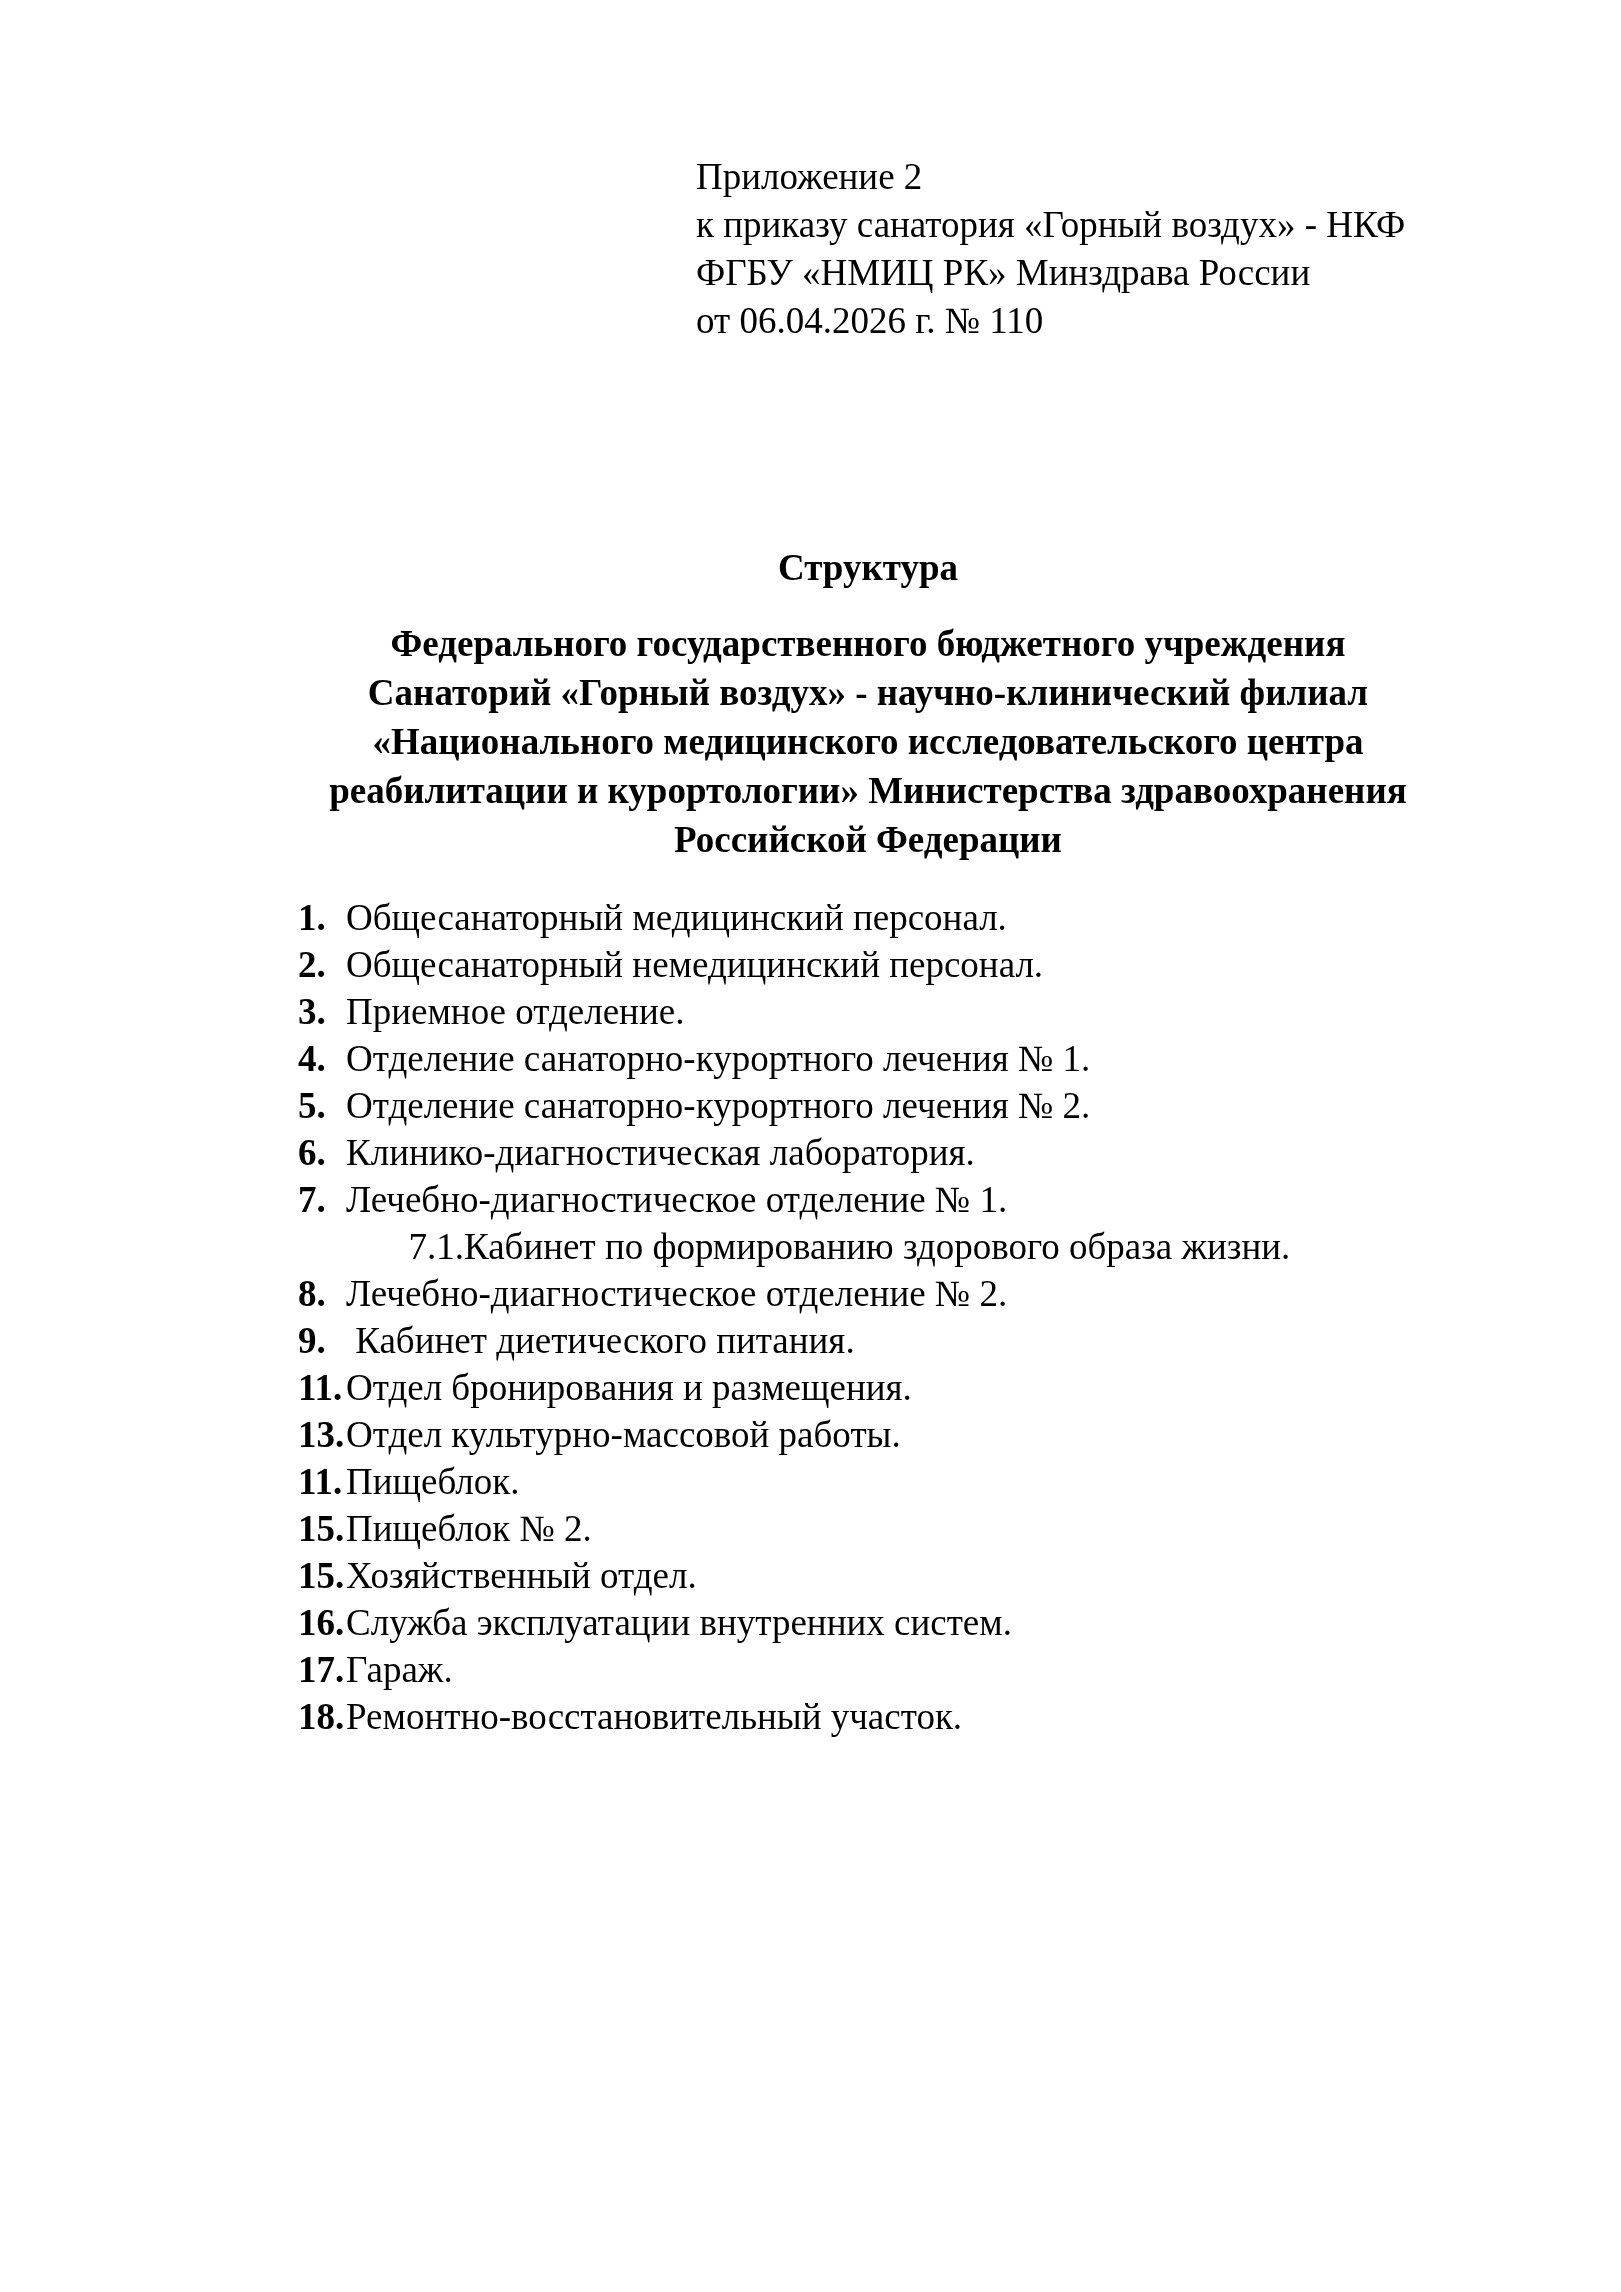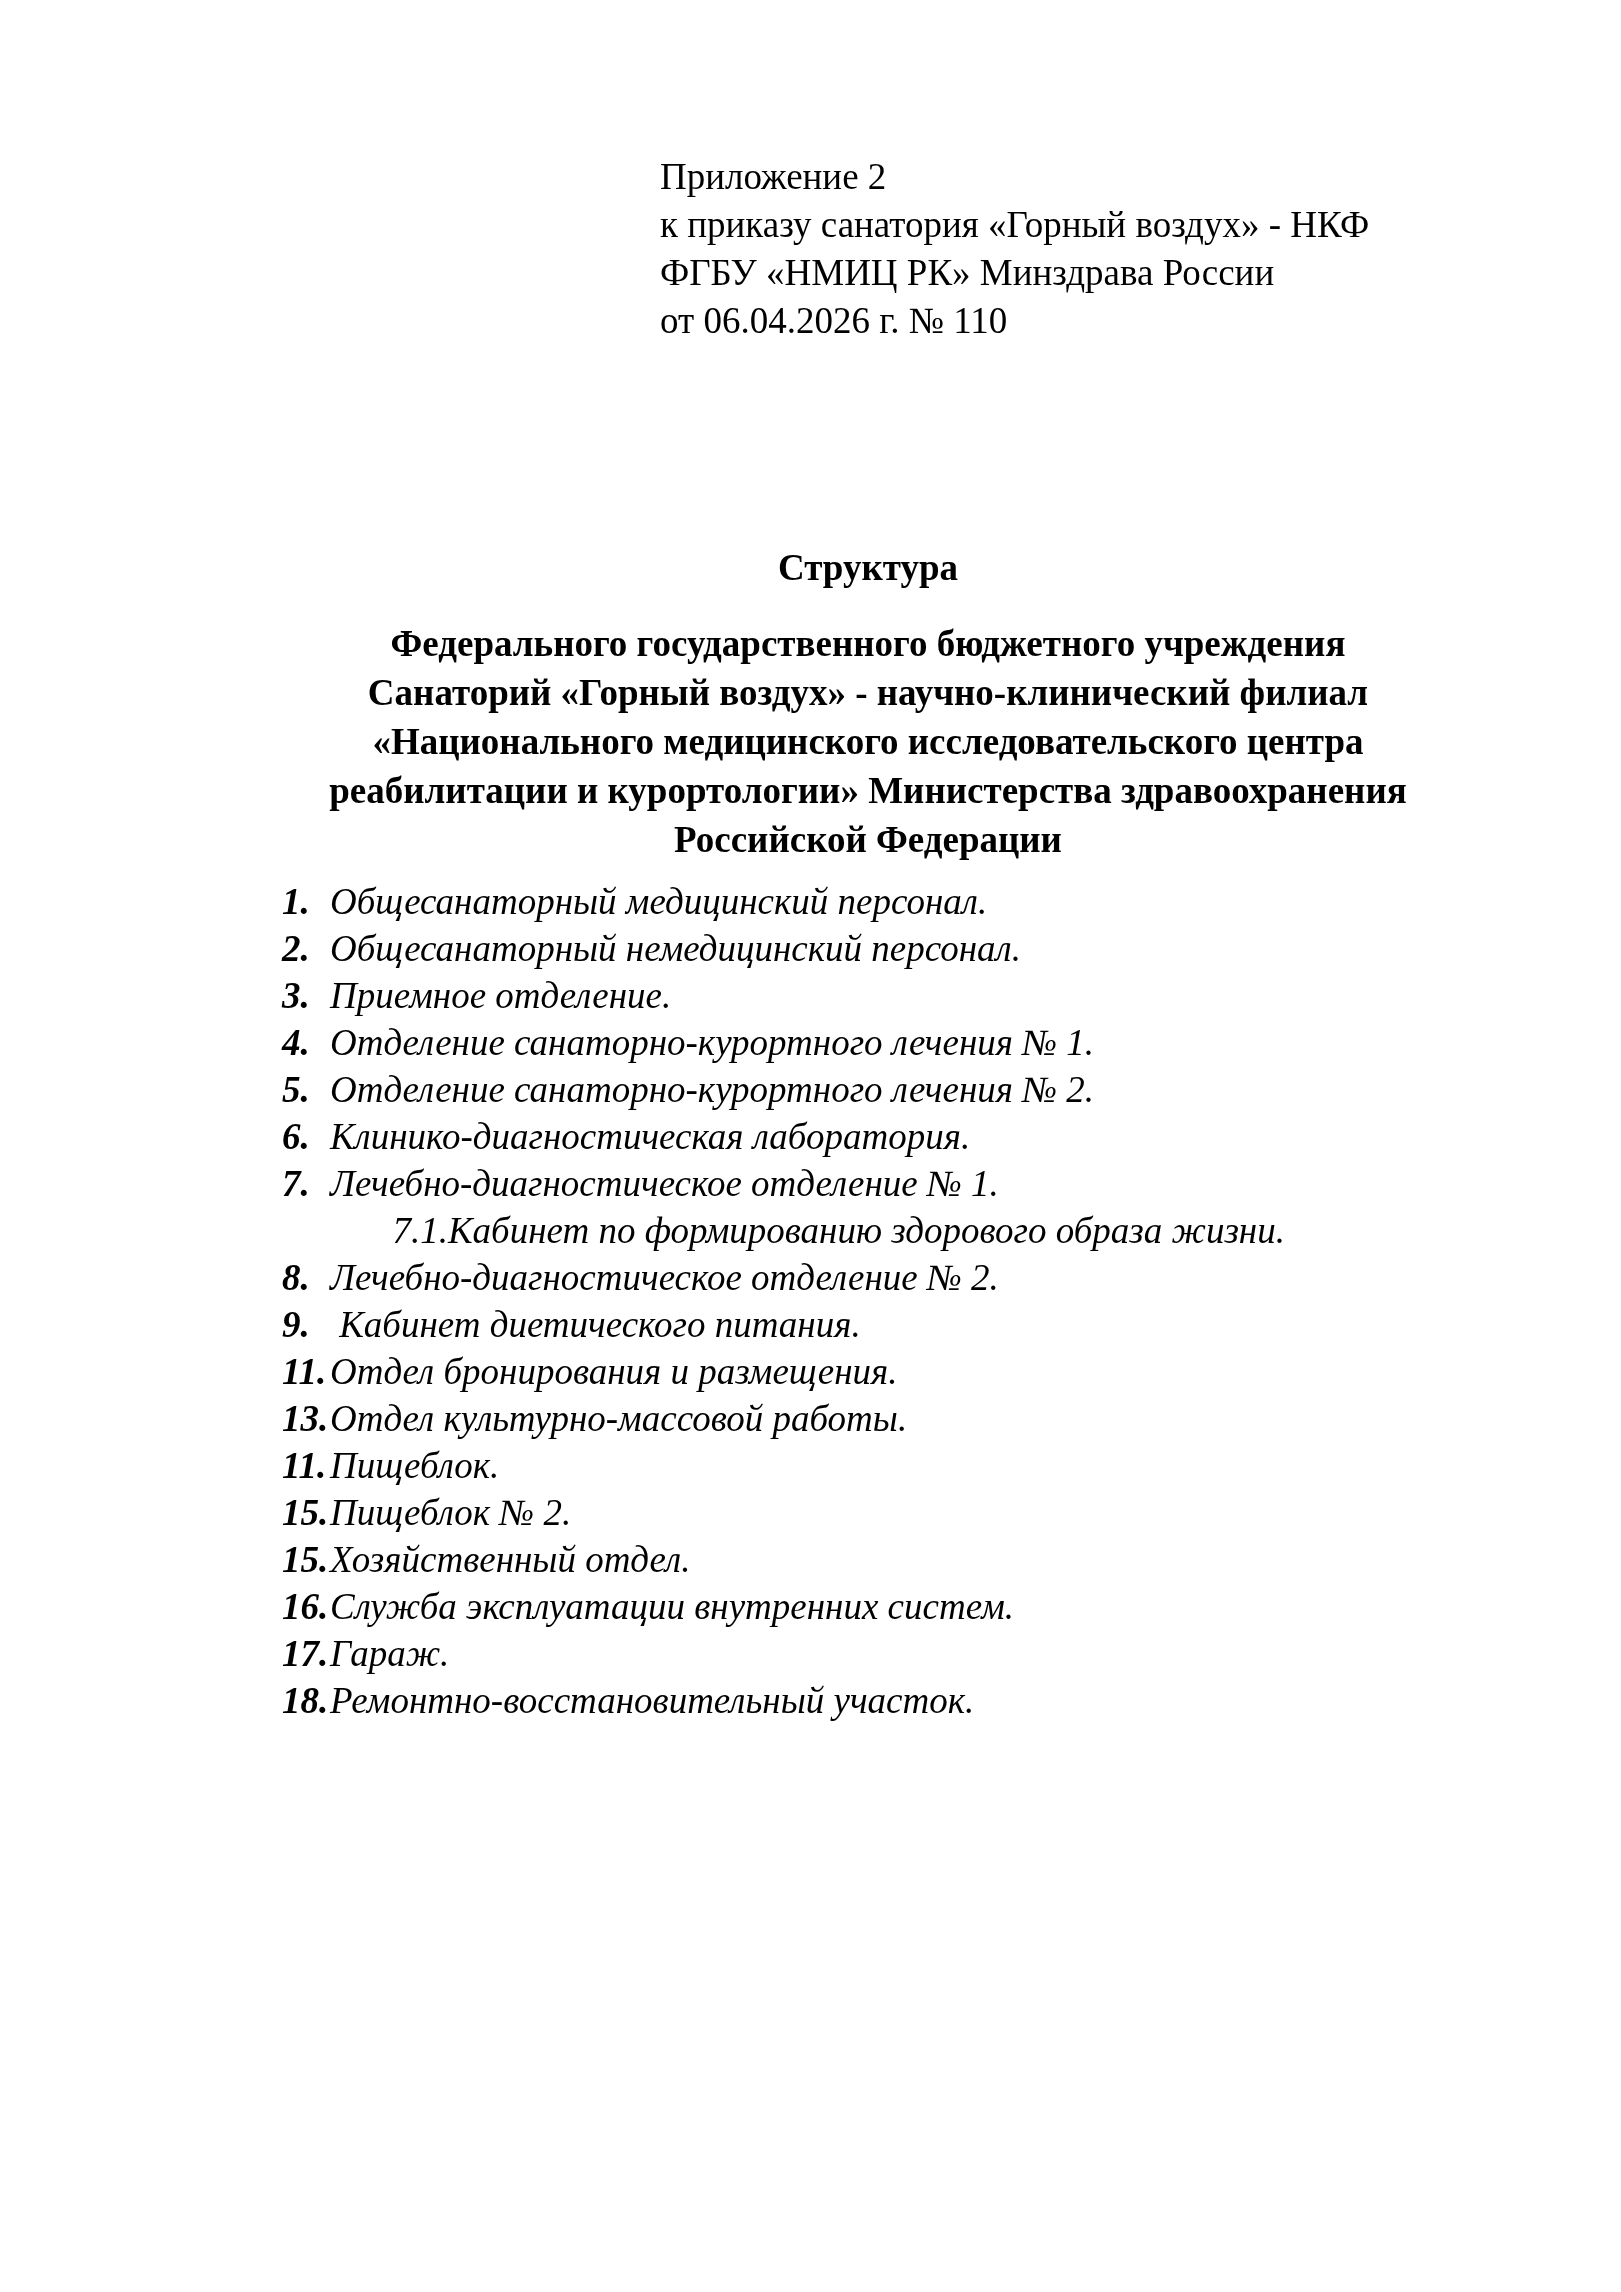--- a/index.html
+++ b/index.html
@@ -15,21 +15,21 @@
   }
   .page {
     position: relative;
     width: 1621px;
     height: 2293px;
     background: #ffffff;
     overflow: hidden;
   }
   .appendix {
     position: absolute;
-    left: 660px;
+    left: 696px;
     top: 153px;
     font-size: 37px;
     line-height: 48px;
     font-weight: normal;
     white-space: nowrap;
   }
   .doc-title {
     position: absolute;
     left: 231px;
     top: 544px;
@@ -48,26 +48,25 @@
     font-size: 37px;
     line-height: 49px;
     font-weight: bold;
     text-align: center;
   }
   .org div { white-space: nowrap; }
   .structure-list {
     position: absolute;
     left: 282px;
     top: 878px;
-    margin: 0;
+    margin: 16px;
     padding: 0;
     list-style: none;
     font-size: 37px;
     line-height: 47px;
-    font-style: italic;
   }
   .row { white-space: nowrap; }
   .row .num {
     display: inline-block;
     min-width: 48px;
     font-weight: bold;
   }
   .row .text {
     white-space: pre-wrap;
   }

